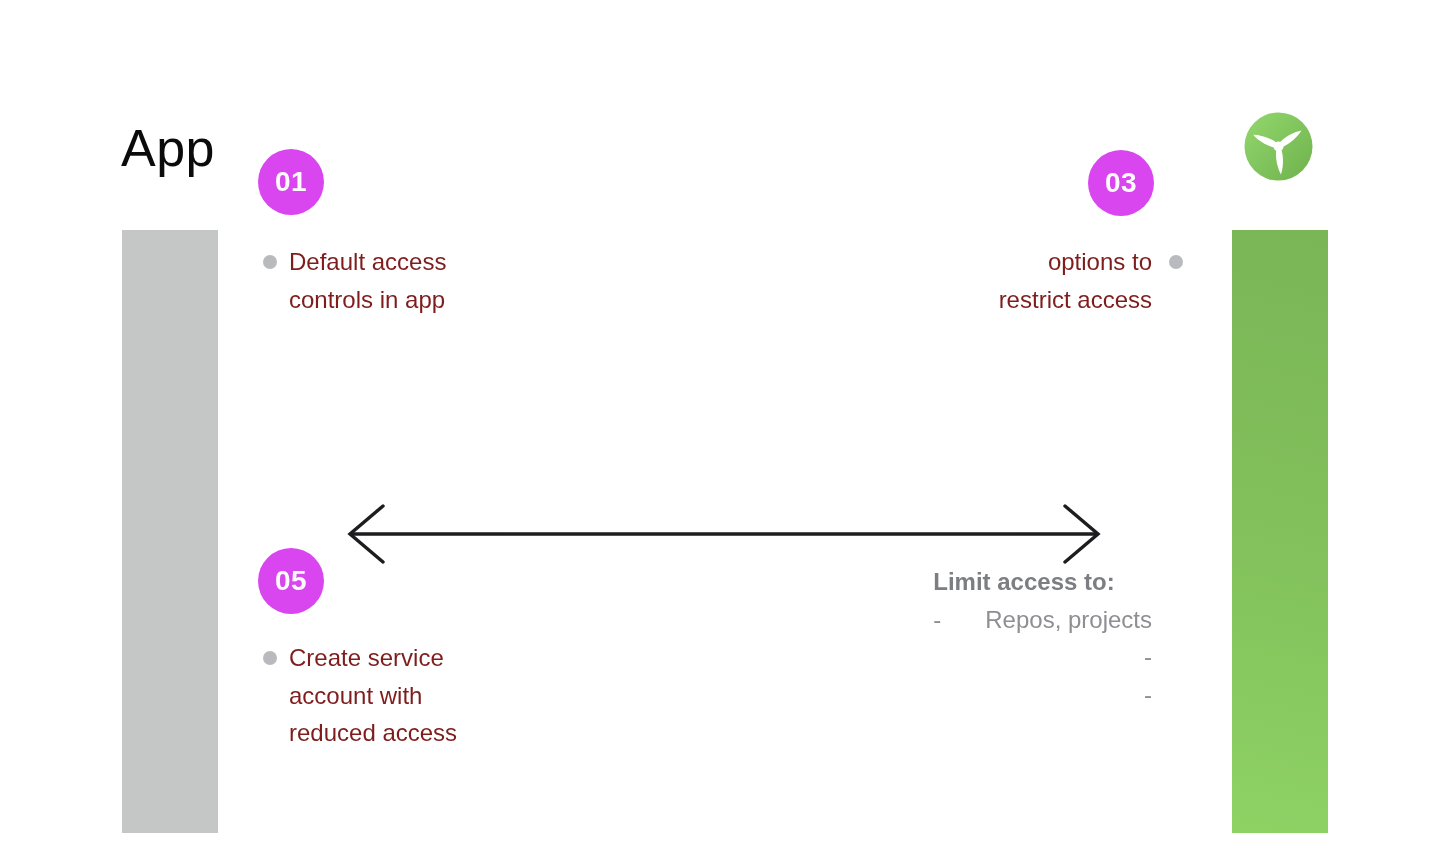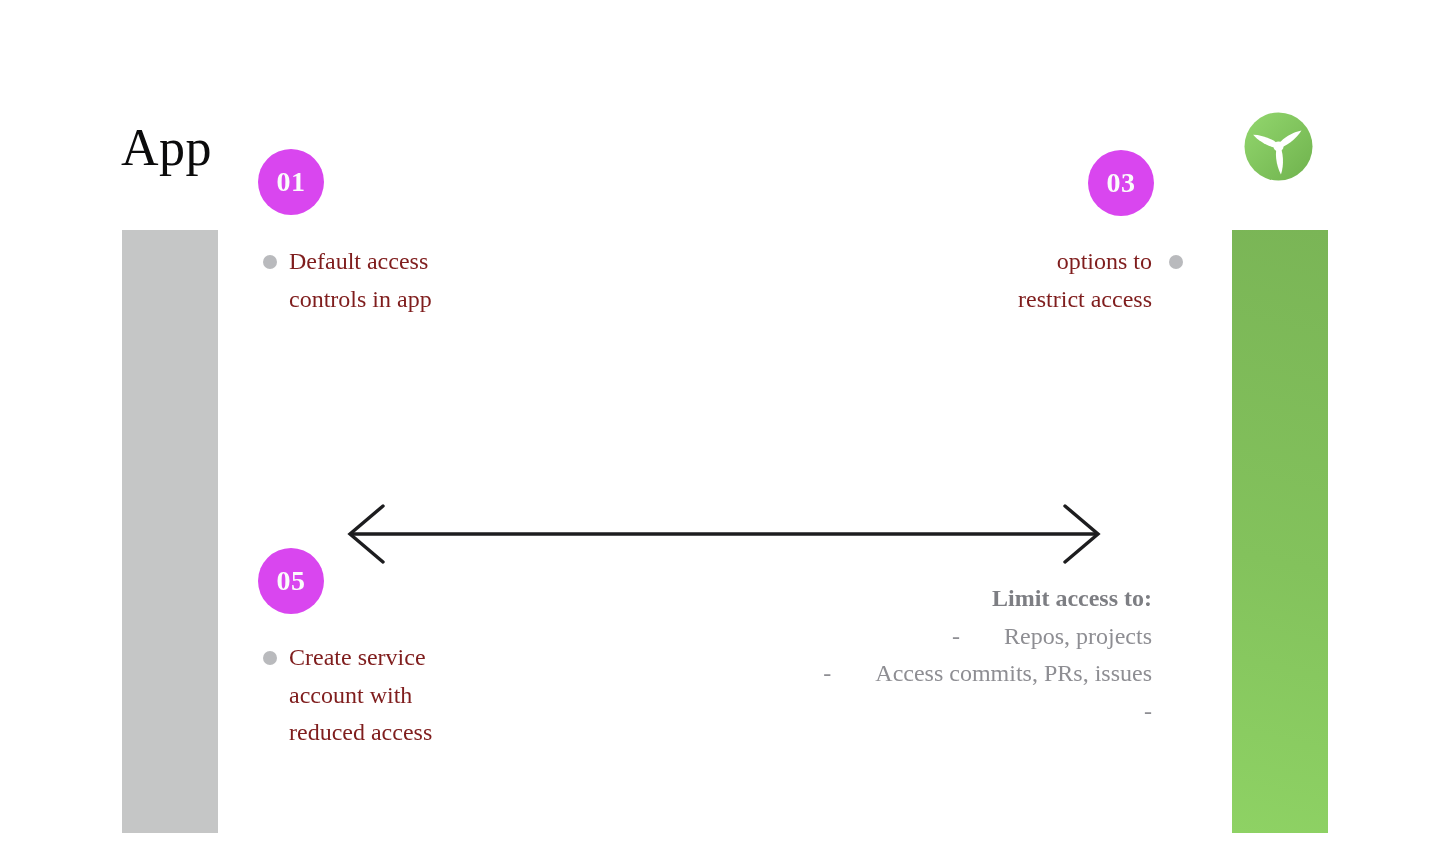--- a/index.html
+++ b/index.html
@@ -7,21 +7,20 @@
     padding: 0;
     background: #ffffff;
     font-family: "Liberation Sans", "DejaVu Sans", sans-serif;
   }
   .canvas {
     position: relative;
     width: 1444px;
     height: 848px;
     background: #ffffff;
     overflow: hidden;
-    font-family: Liberation Serif, serif;
   }
 
   
   .app-title {
     position: absolute;
     left: 121px;
     top: 118px;
     font-size: 52px;
     font-weight: 500;
     color: #0b0b0c;
@@ -101,22 +100,21 @@
     left: 340px;
     top: 498px;
     width: 768px;
     height: 72px;
   }
 
   
   .limit-block {
     position: absolute;
     right: 292px;
-    top: 580px;
-    text-align: right;
+    top: 563px;
     font-size: 24px;
     line-height: 37.5px;
     color: #8e8e93;
   }
   .limit-title {
     font-weight: 700;
     color: #7d7e83;
     display: block;
   }
   .limit-item {
@@ -193,20 +191,19 @@
   </svg>
 
   <div class="limit-block">
     <span class="limit-title">Limit access to:</span>
     <div class="limit-item">
       <span class="dash">-</span>
       <span>Repos, projects</span>
     </div>
     <div class="limit-item">
       <span class="dash">-</span>
-      <span>Access commits, PRs, issues</span>
     </div>
     <div class="limit-item">
       <span class="dash">-</span>
     </div>
   </div>
 
 </div>
 
 </body></html>

